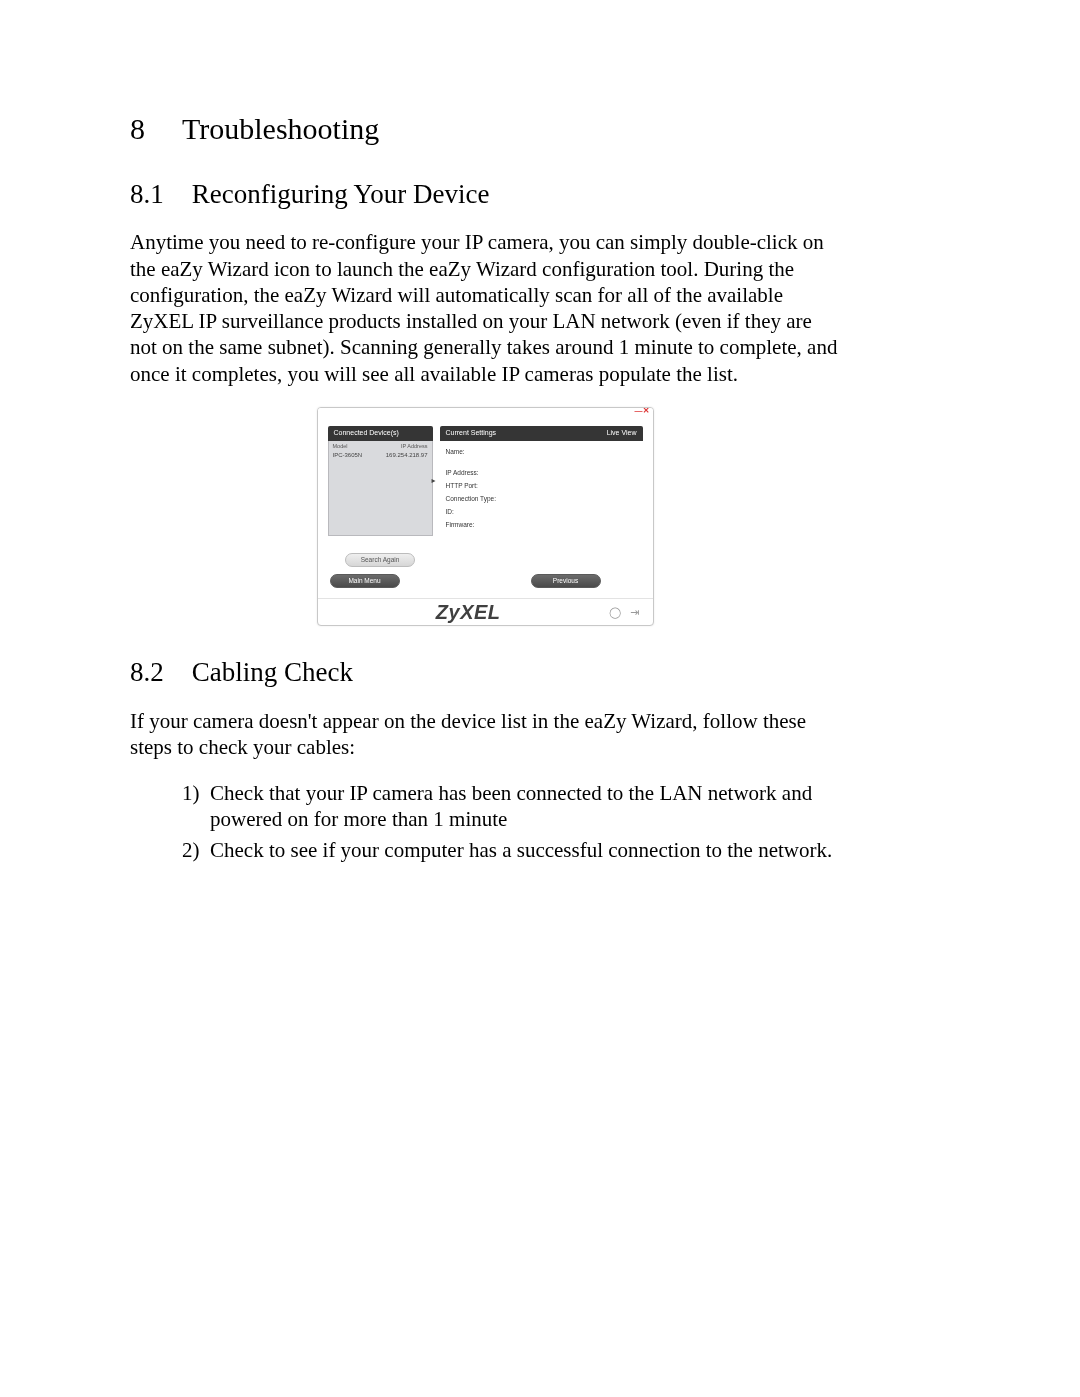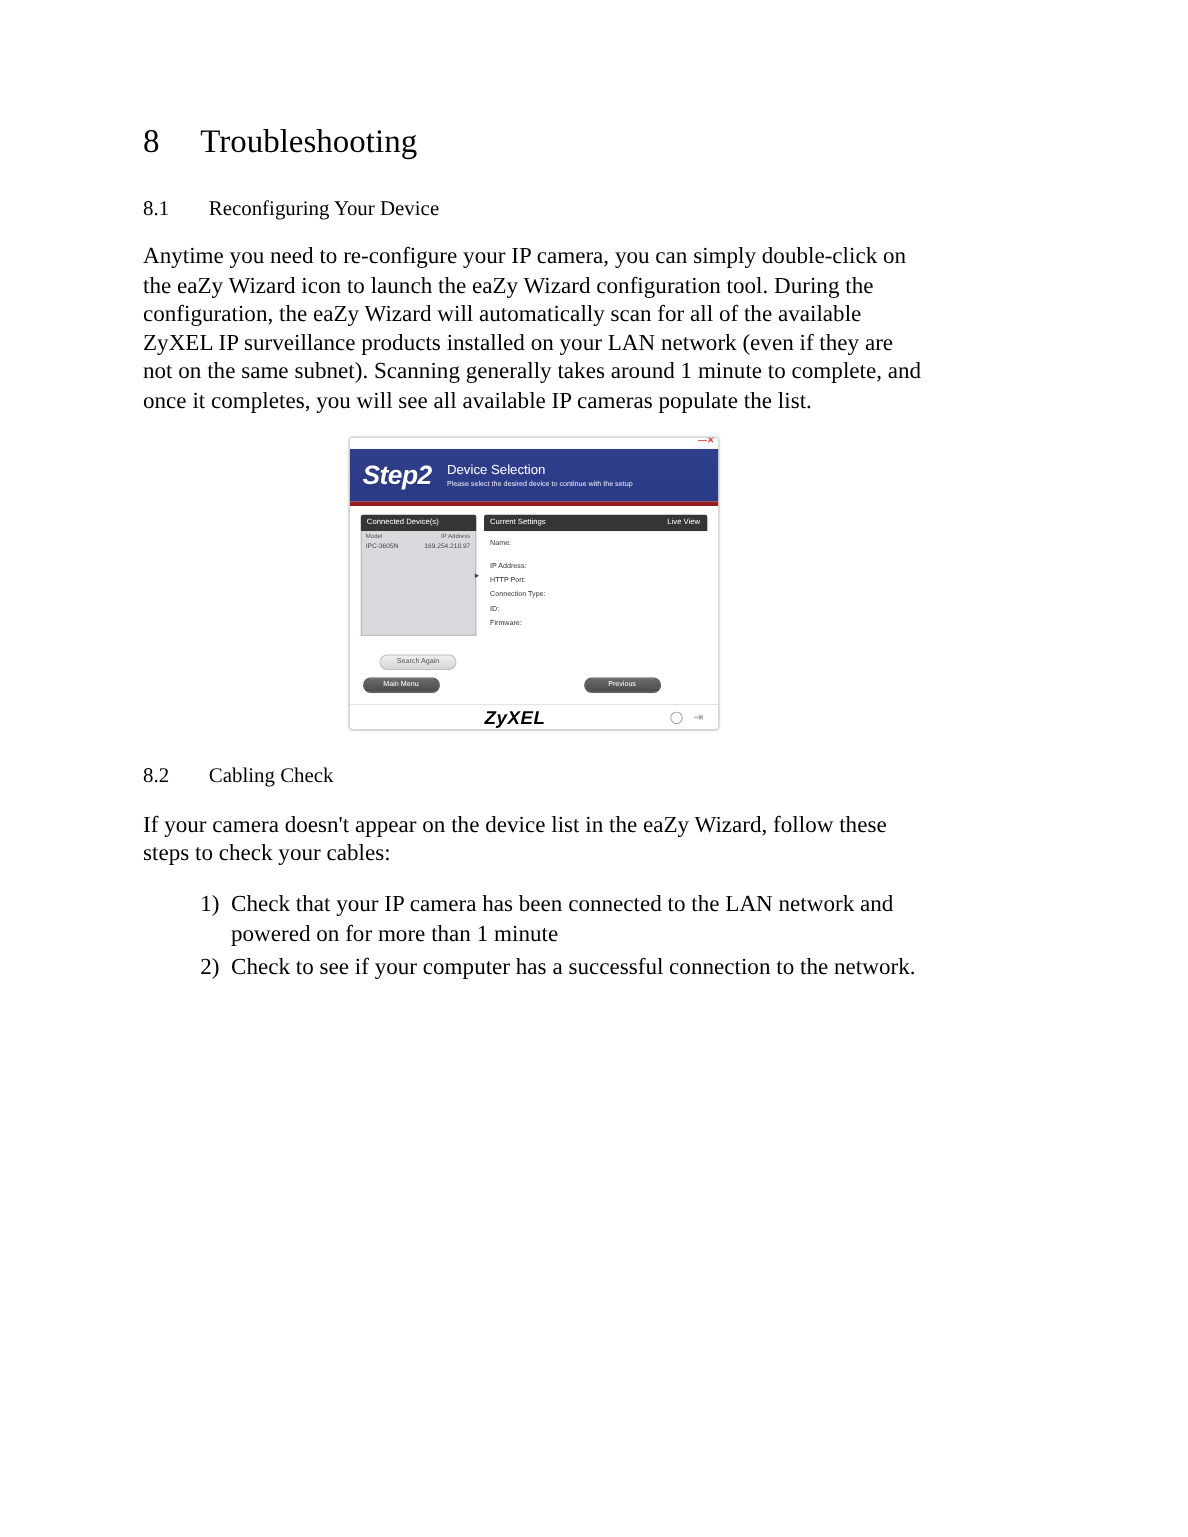--- a/index.html
+++ b/index.html
@@ -17,21 +17,21 @@
     color: #000;
     font-size: 21px;
     line-height: 1.25;
   }
   h1.sec {
     font-size: 30px;
     font-weight: 400;
     margin: 0 0 22px 0;
   }
   h2.sub {
-    font-size: 19px;
+    font-size: 27px;
     font-weight: 400;
     margin: 30px 0 18px 0;
   }
   p.body {
     margin: 0 0 20px 0;
     text-align: left;
   }
   .num {
     display: inline-block;
     width: 45px;
@@ -185,22 +185,22 @@
     display: flex;
     justify-content: space-between;
     align-items: center;
     padding: 1px 10px 0 10px;
     border-top: 1px solid #e3e3e3;
   }
   .wizard .brand {
     font-family: Arial, sans-serif;
     font-weight: 900;
     font-style: italic;
-    color: #000000;
-    font-size: 17px;
+    color: #404040;
+    font-size: 20px;
     letter-spacing: 0.5px;
     margin: 0 auto;
   }
   .wizard .footer-icons {
     font-size: 11px;
     color: #9a9a9a;
     letter-spacing: 3px;
   }
 
   
@@ -255,27 +255,20 @@
     <span class="subnum">8.1</span>
     <span>Reconfiguring Your Device</span>
   </h2>
 
   <p class="body">Anytime you need to re-configure your IP camera, you can simply double-click on the eaZy Wizard icon to launch the eaZy Wizard configuration tool. During the configuration, the eaZy Wizard will automatically scan for all of the available ZyXEL IP surveillance products installed on your LAN network (even if they are not on the same subnet). Scanning generally takes around 1 minute to complete, and once it completes, you will see all available IP cameras populate the list.</p>
 
   <div class="wizard-wrap">
     <div class="wizard">
       <div class="topbar">
         <span class="close">— ✕</span>
-      </div>
-      <div class="banner">
-        <div class="step">Step2</div>
-        <div>
-          <div class="title">Device Selection</div>
-          <div class="subtitle">Please select the desired device to continue with the setup</div>
-        </div>
       </div>
       <div class="body">
         <div class="cols">
           <div class="leftcol">
             <div class="panel-head">
               <span>Connected Device(s)</span>
             </div>
             <div class="listbox">
               <div class="listhead">
                 <span>Model</span>

